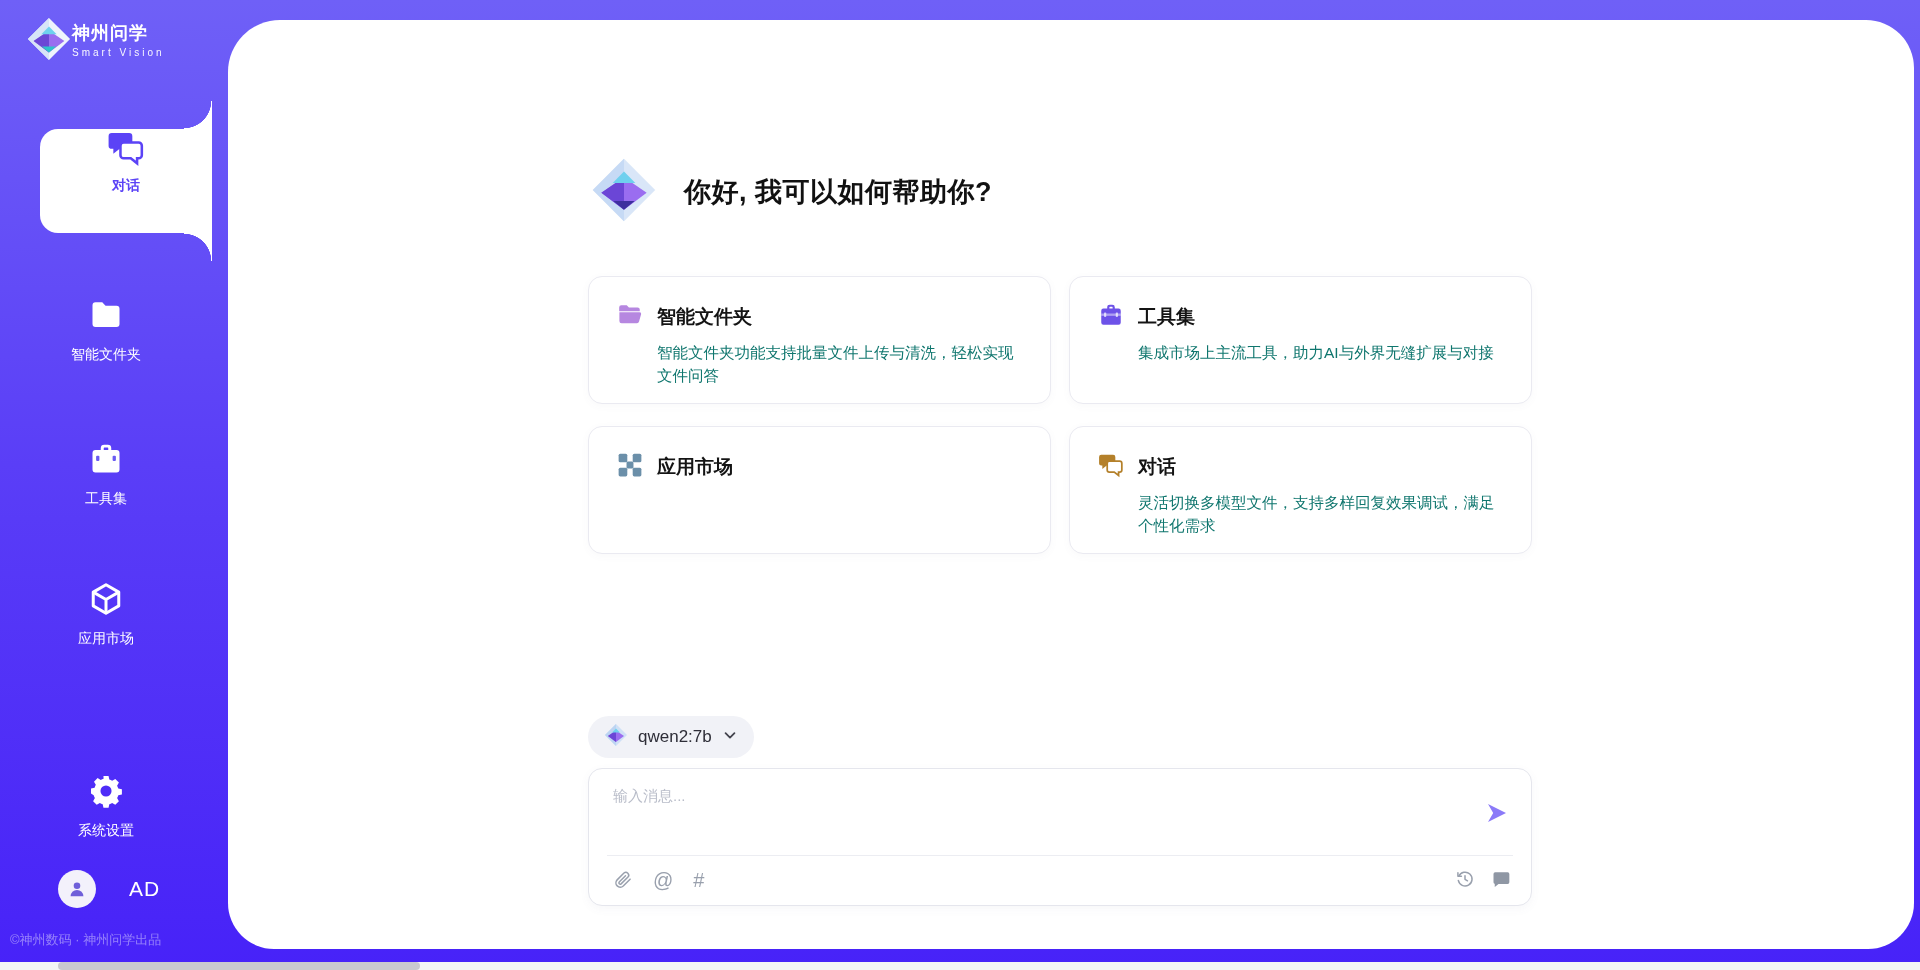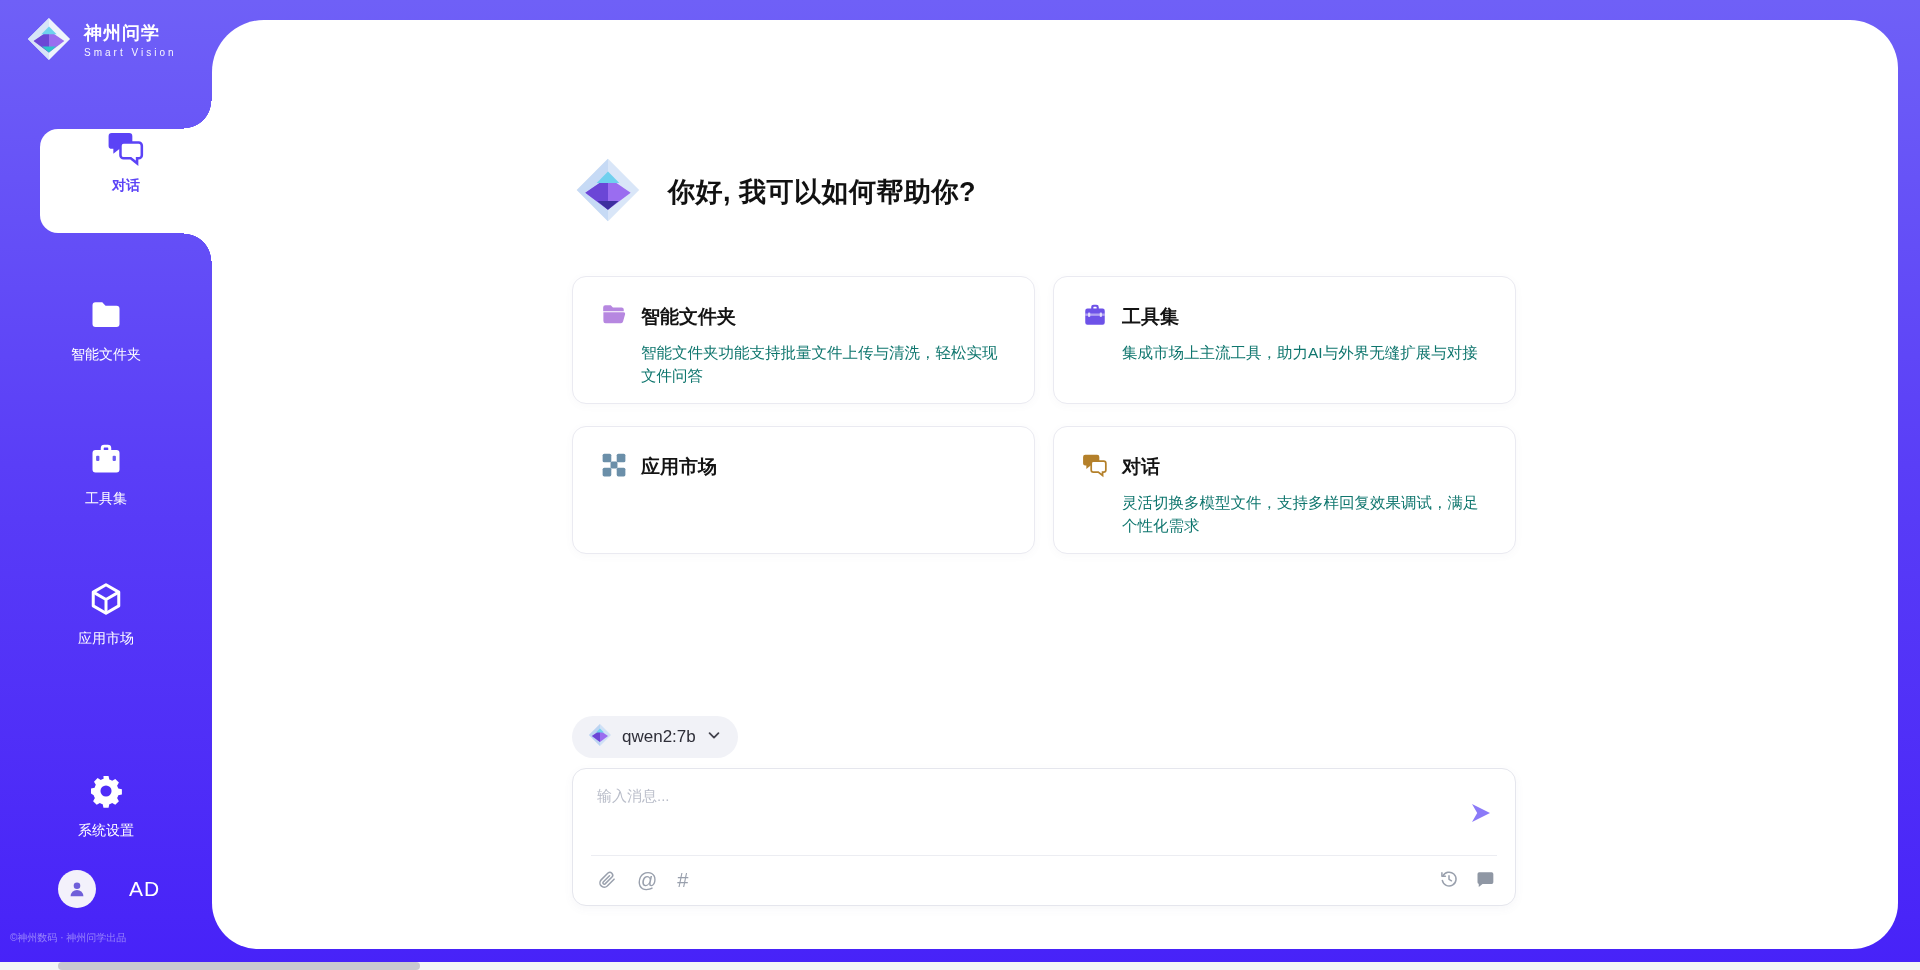--- a/index.html
+++ b/index.html
@@ -1,45 +1,45 @@
 <!DOCTYPE html>
 <html><head>
 <meta charset="utf-8">
 <style>
   html,body{margin:0;padding:0;}
   body{font-family:"Liberation Sans","DejaVu Sans",sans-serif;}
   .app{position:relative;width:1920px;height:970px;overflow:hidden;
        background:linear-gradient(180deg,#6f60f7 0%,#5a3ef7 48%,#4722f8 100%);}
 
   
-  .main-panel{position:absolute;left:212px;top:20px;width:1686px;height:929px;
+  .main-panel{position:absolute;left:228px;top:20px;width:1686px;height:929px;
       background:#fff;border-radius:52px 48px 46px 46px;}
 
   
-  .brand{position:absolute;left:26px;top:16px;display:flex;align-items:center;gap:12px;color:#fff;}
+  .brand{position:absolute;left:26px;top:16px;display:flex;align-items:center;gap:0;color:#fff;}
   .brand-name{font-size:18px;font-weight:700;letter-spacing:1px;line-height:1.1;}
   .brand-sub{font-size:10px;letter-spacing:3px;margin-top:3px;opacity:.95;}
 
   .nav-tab{position:absolute;left:40px;top:129px;width:172px;height:104px;background:#fff;
       border-radius:18px 0 0 18px;color:#5b43f6;text-align:center;cursor:pointer;}
   .nav-tab .icon{margin-top:14px;}
   .nav-tab .lbl{display:block;margin-top:6px;font-size:14px;font-weight:600;}
   .curve{position:absolute;left:184px;width:28px;height:28px;}
   .curve.top{top:101px;background:radial-gradient(circle at 0 0,rgba(0,0,0,0) 27px,#fff 27.5px);}
   .curve.bot{top:233px;background:radial-gradient(circle at 0 100%,rgba(0,0,0,0) 27px,#fff 27.5px);}
 
   .nav-item{position:absolute;left:0;width:212px;text-align:center;color:#fff;cursor:pointer;}
   .nav-item .lbl{display:block;margin-top:9px;font-size:14px;}
   .nav-1{top:297px;} .nav-2{top:441px;} .nav-3{top:581px;} .nav-4{top:773px;}
 
   .user{position:absolute;left:58px;top:870px;display:flex;align-items:center;gap:33px;cursor:pointer;}
   .avatar{width:38px;height:38px;border-radius:50%;background:#f3f1fb;display:flex;
       align-items:center;justify-content:center;}
   .user-label{color:#fff;font-size:21px;letter-spacing:1px;}
-  .copyright{position:absolute;left:10px;top:931px;font-size:10px;color:rgba(255,255,255,.42);}
+  .copyright{position:absolute;left:10px;top:931px;font-size:13px;color:rgba(255,255,255,.42);}
 
   
   .greeting{position:absolute;left:362px;top:136px;display:flex;align-items:center;gap:26px;}
   .greeting h1{margin:0;font-size:27px;font-weight:700;color:#111;letter-spacing:.5px;}
 
   
   .cards{position:absolute;left:360px;top:256px;width:944px;display:grid;
       grid-template-columns:463px 463px;gap:22px 18px;}
   .card{box-sizing:border-box;height:128px;padding:25px 28px;background:#fff;
       border:1px solid #eaeaf1;border-radius:14px;box-shadow:0 2px 8px rgba(90,90,130,.04);cursor:pointer;}

